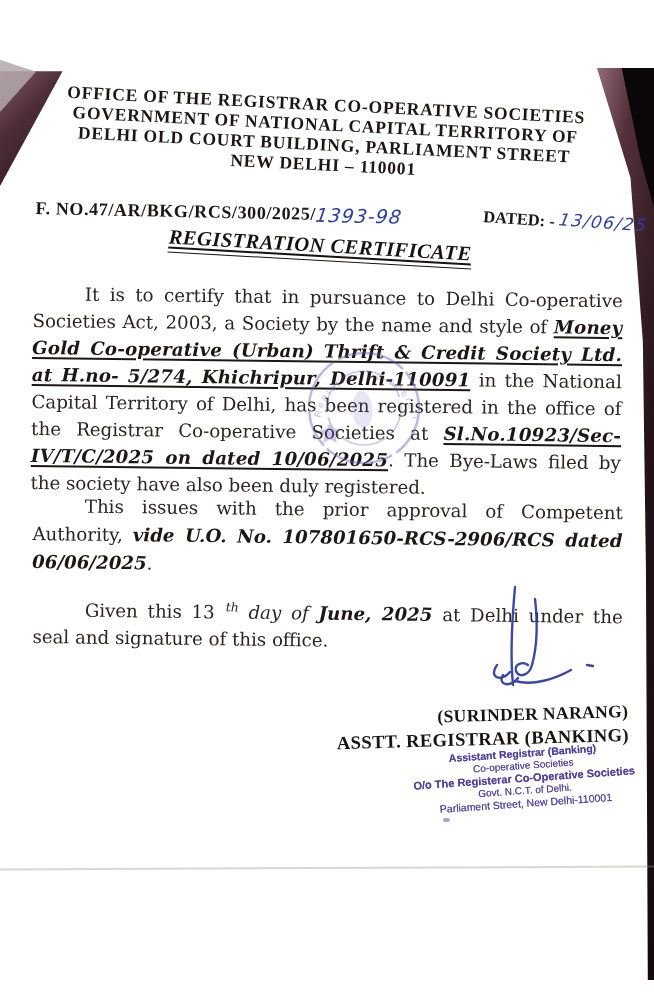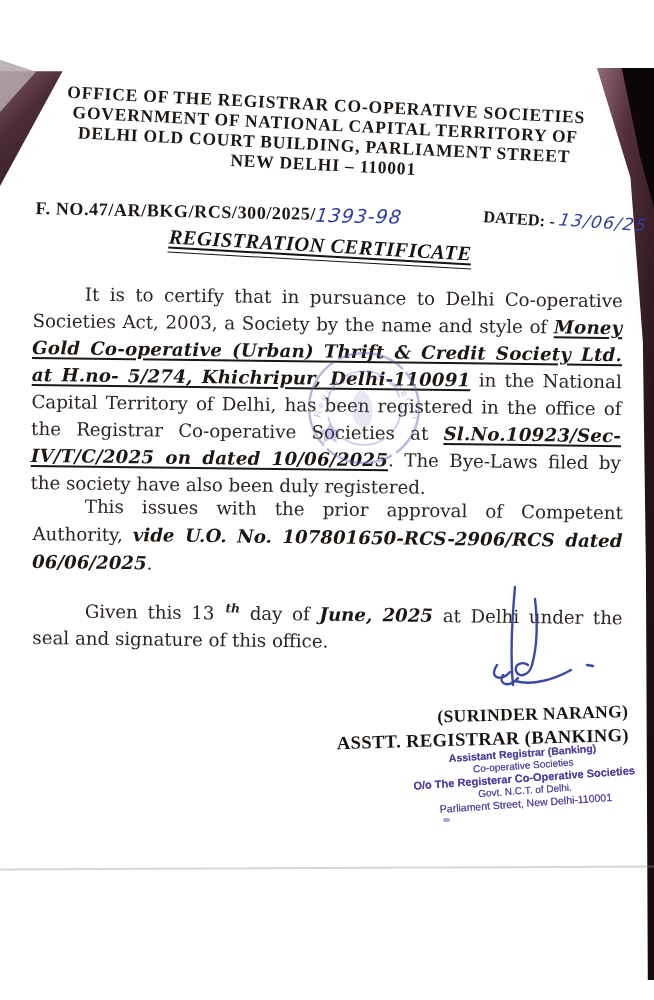--- a/index.html
+++ b/index.html
@@ -76,22 +76,22 @@
   }
   .para.p1{top:280px;}
   .para.p2{top:492px;line-height:28px;}
   .para.p3{top:592px;}
   .bld-u{
     font-weight:bold;font-style:italic;
     text-decoration:underline;text-decoration-thickness:2px;text-underline-offset:3px;
     color:#1d1713;letter-spacing:.2px;
   }
   .bld{font-weight:bold;font-style:italic;color:#1d1713;}
-  .ital{}
-  sup.ord{font-weight:bold;font-style:italic;font-size:.68em;vertical-align:super;margin-left:11px;}
+  .ital{font-style:italic;}
+  sup.ord{font-weight:normal;font-style:italic;font-size:.68em;vertical-align:super;margin-left:11px;}
   
   .round-stamp{position:absolute;left:300px;top:348px;opacity:.42;}
   
   .signature{position:absolute;left:455px;top:585px;opacity:.92;}
   
   .signatory{
     position:absolute;left:300px;top:700px;width:328px;text-align:right;
     transform:rotate(-1.6deg);transform-origin:right top;
     font-weight:bold;color:#191410;white-space:nowrap;
   }

